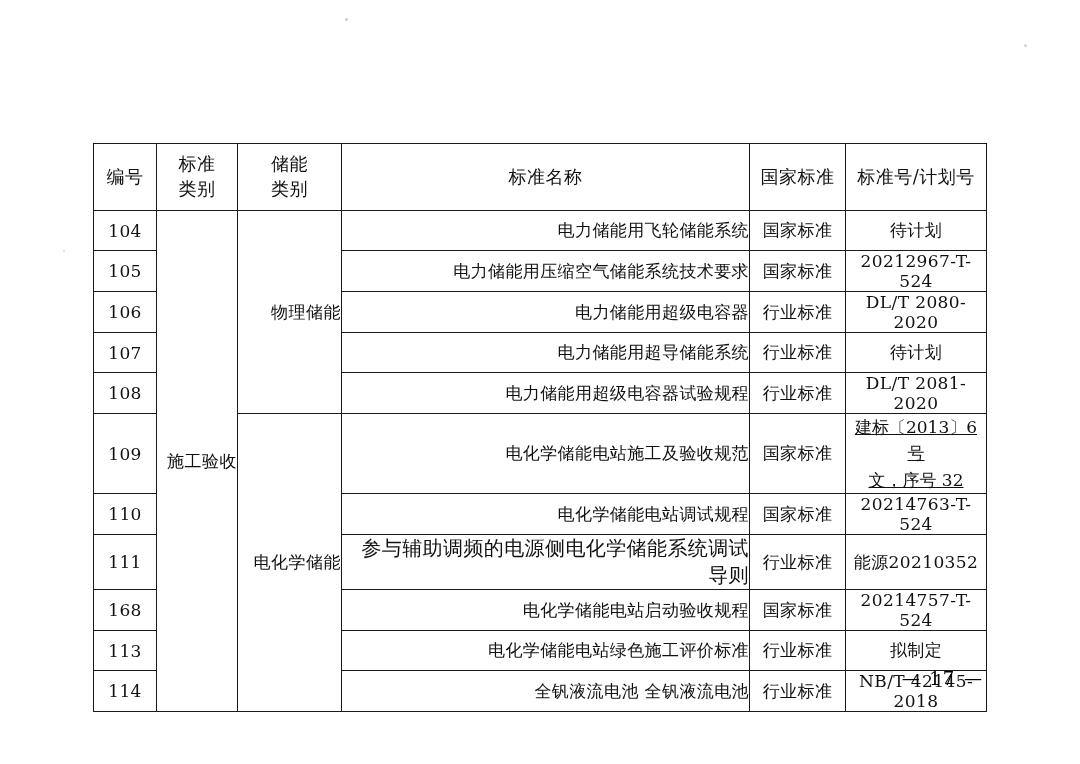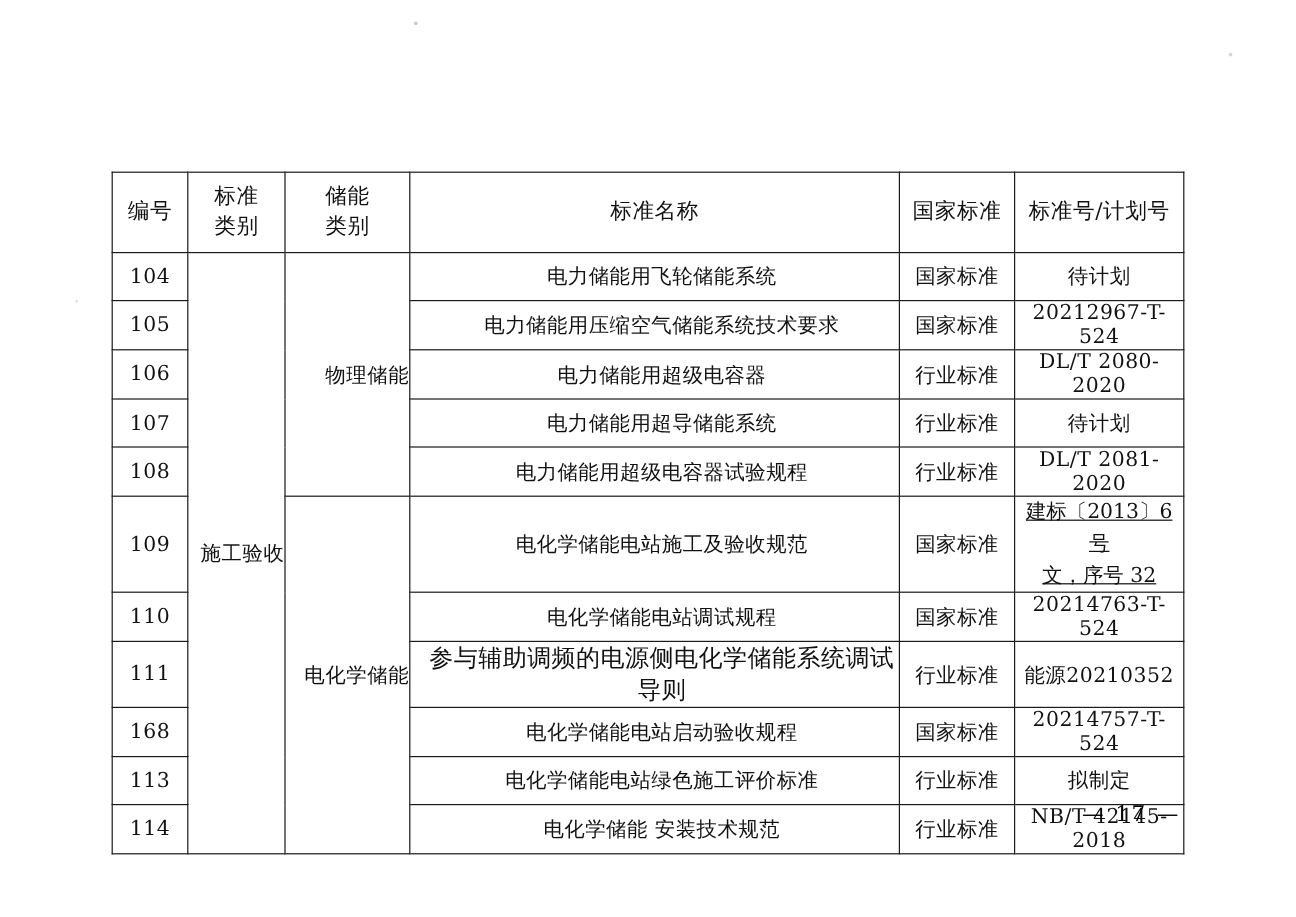--- a/index.html
+++ b/index.html
@@ -63,21 +63,21 @@
   }
   .hdr .l2 { display: block; text-align: center; }
 
   .cell {
     height: 39px;
     font-size: 17px;
     letter-spacing: 0.4px;
     margin-top: 32px;
   }
   .center { text-align: center; }
-  .left   { text-align: center; padding-left: 12px !important; }
+  .left   { text-align: right; padding-left: 12px !important; }
 
   .tall { height: 78px; }
   .code-two-lines {
     line-height: 1.55;
     text-align: center;
     font-size: 17px;
   }
   .code-two-lines span { display: block; text-decoration: underline; }
 
   .vcat {
@@ -210,21 +210,21 @@
 
       <tr>
         <td class="cell center">113</td>
         <td class="cell left">电化学储能电站绿色施工评价标准</td>
         <td class="cell center">行业标准</td>
         <td class="cell center">拟制定</td>
       </tr>
 
       <tr>
         <td class="cell center">114</td>
-        <td class="cell left">电化学储能  安装技术规范</td>
+        <td class="cell left">全钒液流电池  全钒液流电池</td>
         <td class="cell center">行业标准</td>
         <td class="cell center">NB/T 42145-2018</td>
       </tr>
 
     </tbody>
   </table>
 
   <div class="page-num">— 17 —</div>
 
 </div>

